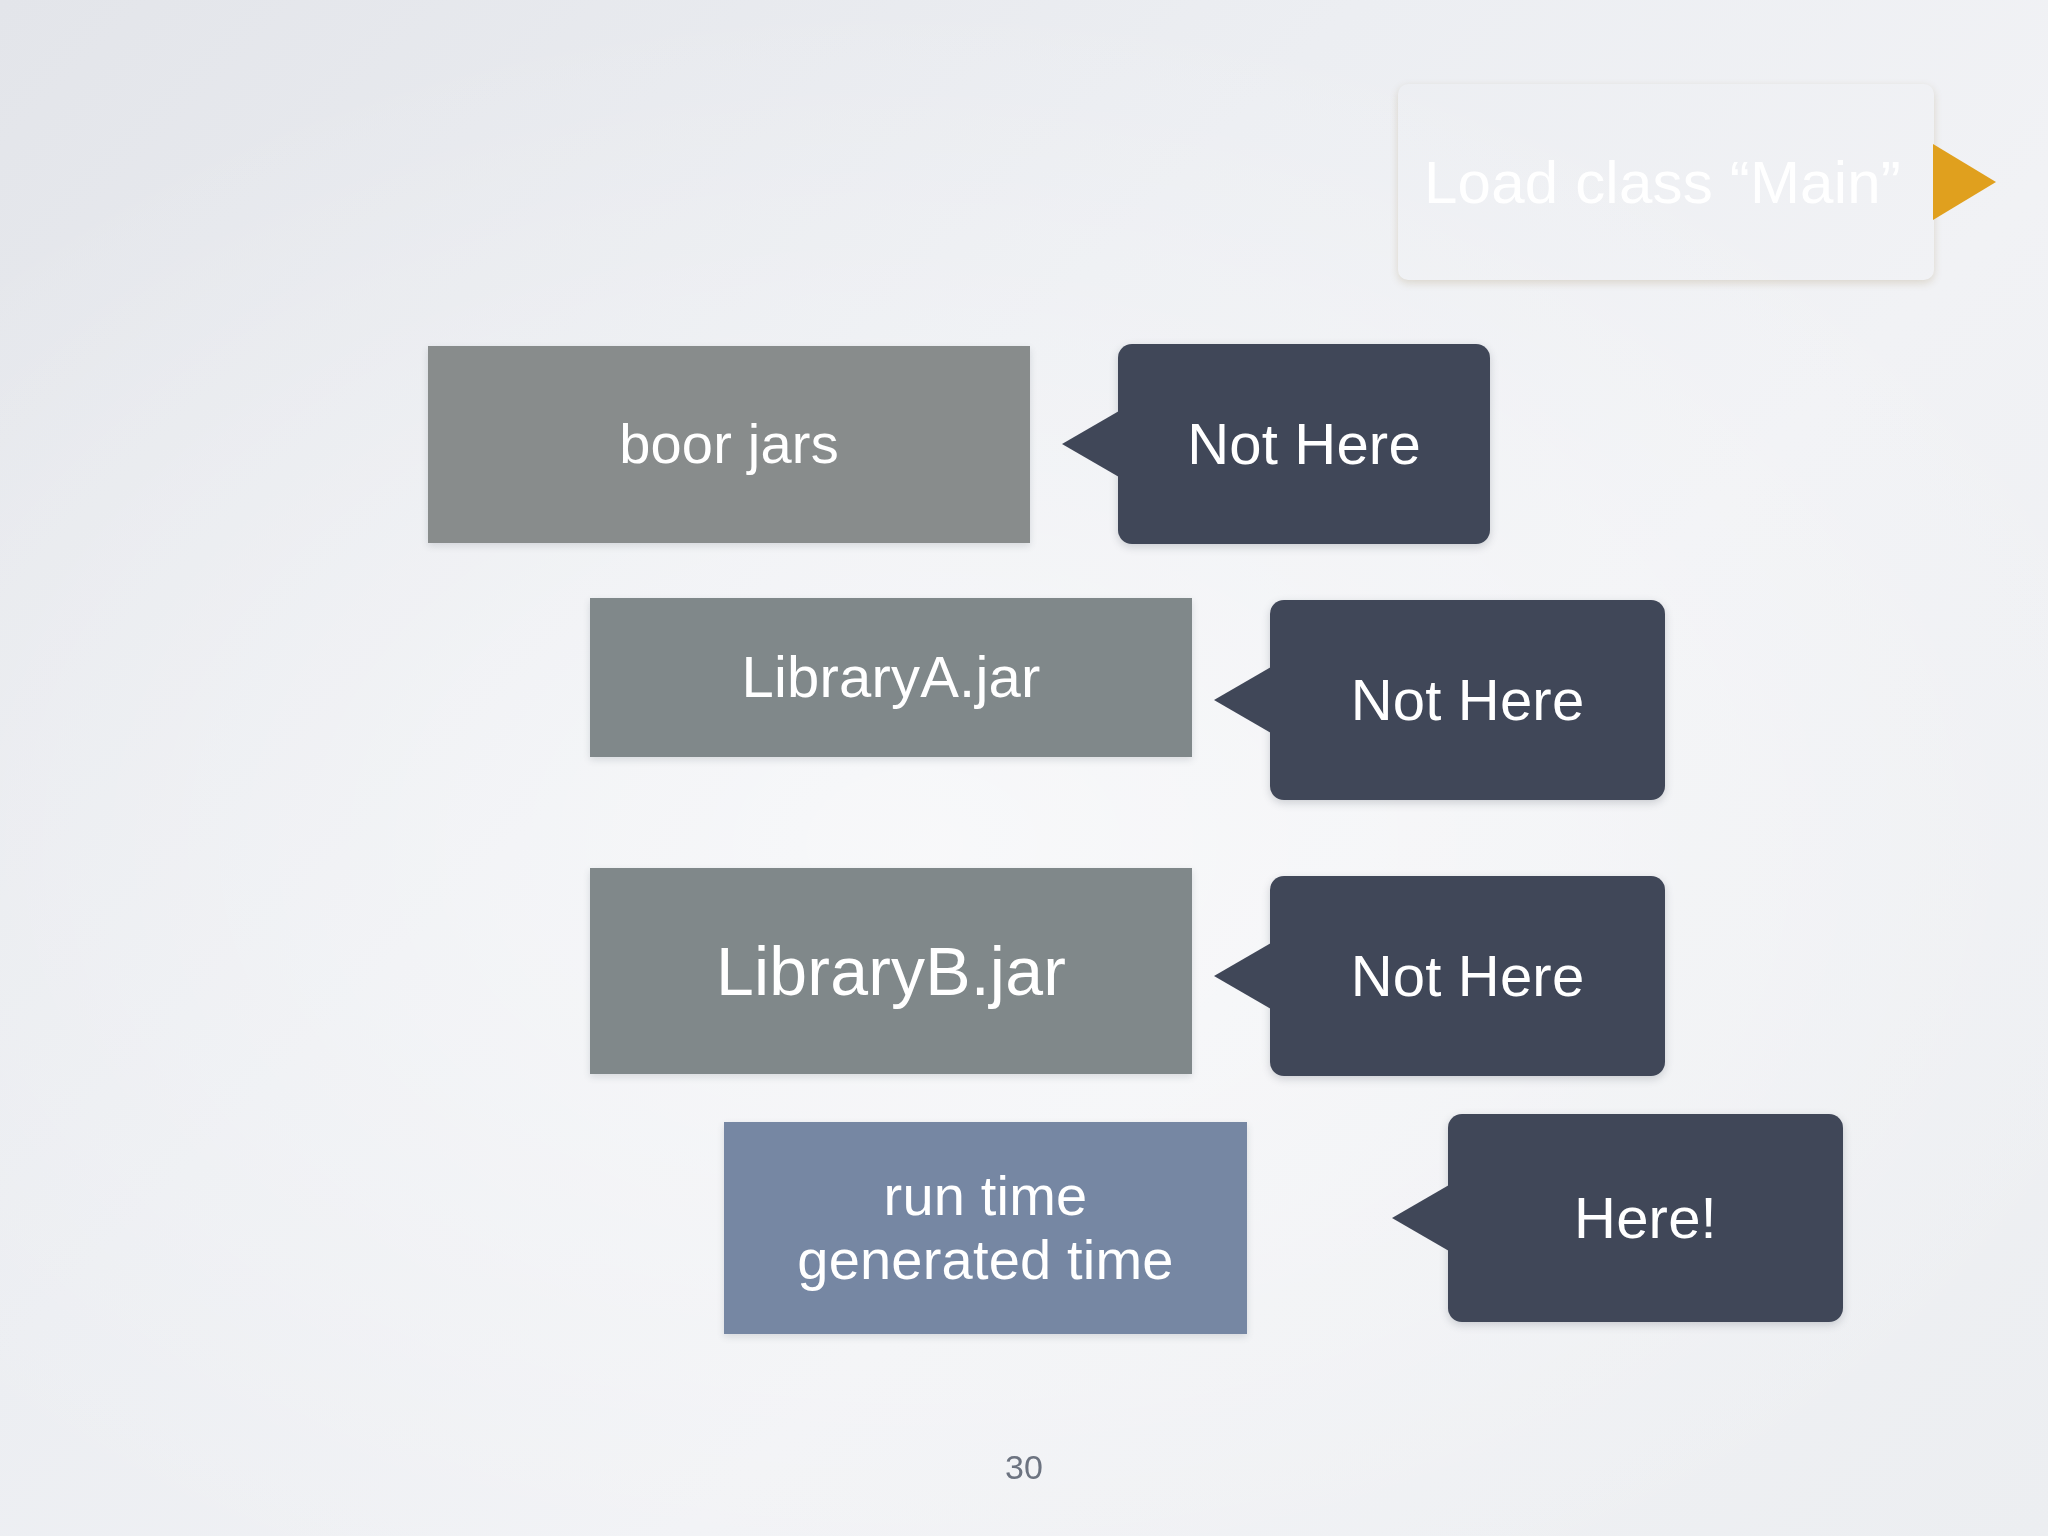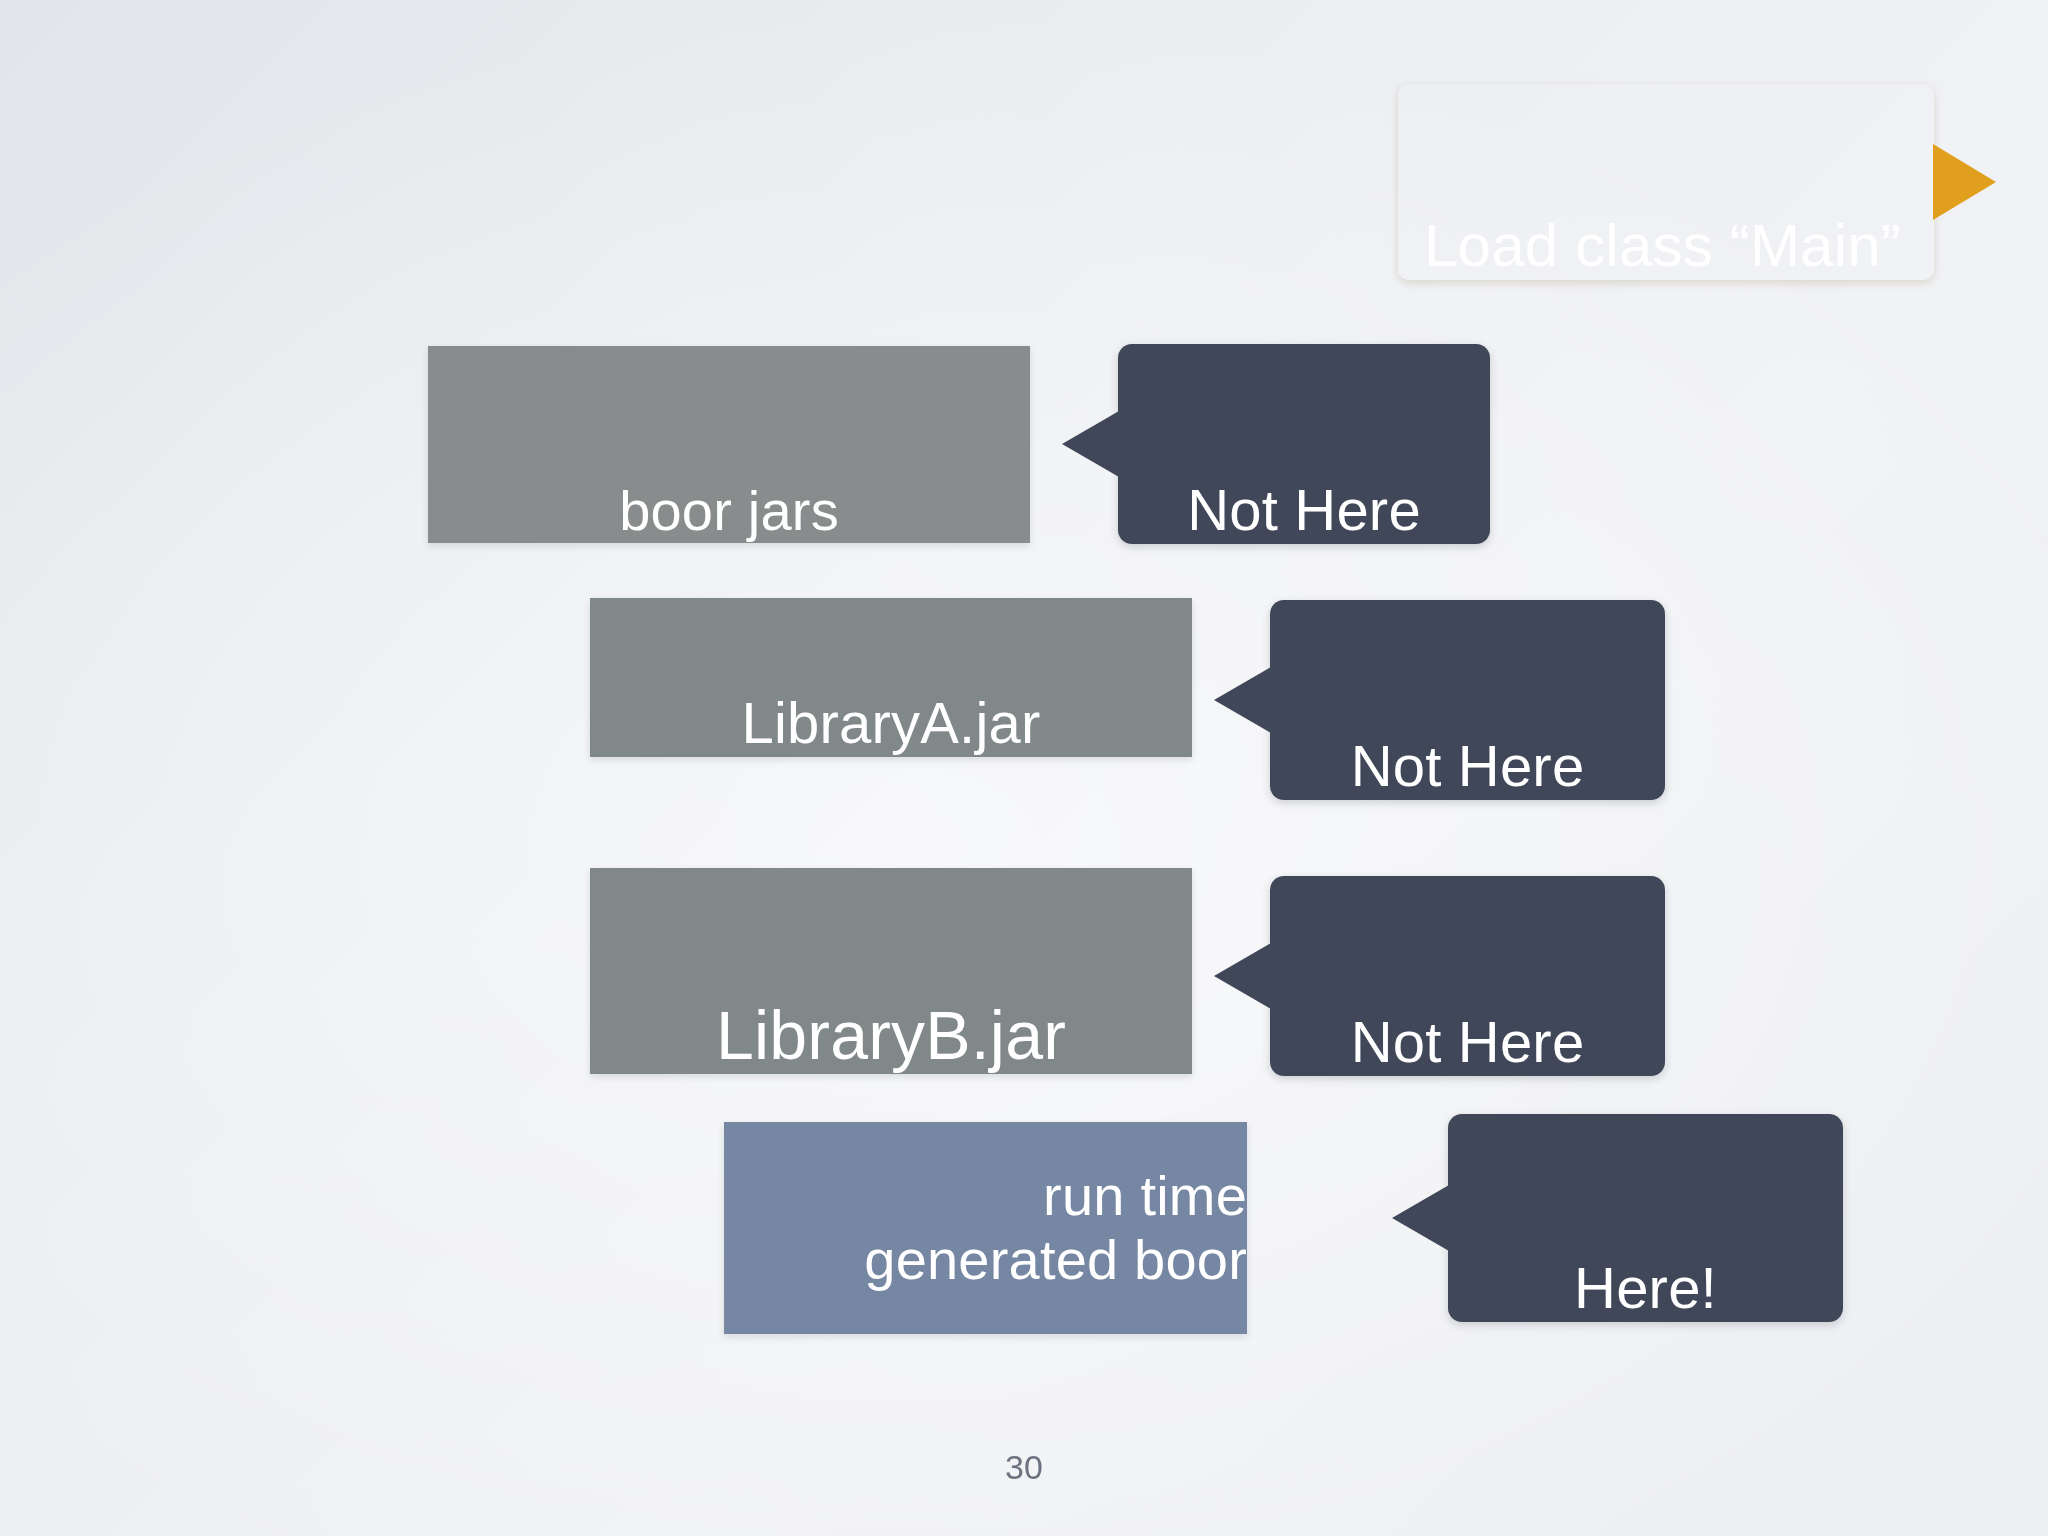--- a/index.html
+++ b/index.html
@@ -23,21 +23,21 @@
     content: "";
     position: absolute;
     inset: 0;
     background: radial-gradient(ellipse 90% 80% at 45% 55%, rgba(255,255,255,0.55) 0%, rgba(255,255,255,0.0) 70%);
     pointer-events: none;
   }
 
   .box {
     position: absolute;
     display: flex;
-    align-items: flex-end;
+    align-items: center;
     justify-content: center;
     text-align: center;
     color: #ffffff;
     font-weight: 300;
     letter-spacing: 0.2px;
     line-height: 1.15;
     box-sizing: border-box;
   }
 
   
@@ -118,21 +118,21 @@
   <div class="box artifact" style="left:590px; top:868px; width:602px; height:206px; background:#80888a; font-size:68px;">
     <span>LibraryB.jar</span>
   </div>
   <div class="box bubble" style="left:1270px; top:876px; width:395px; height:200px; background:#404758; font-size:58px;">
     <span class="tail-left"></span>
     <span>Not Here</span>
   </div>
 
   <div class="box artifact" style="left:724px; top:1122px; width:523px; height:212px; background:#7687a3; font-size:56px; flex-direction:column;">
     <span>run time</span>
-    <span>generated boor</span>
+    <span>generated time</span>
   </div>
   <div class="box bubble" style="left:1448px; top:1114px; width:395px; height:208px; background:#404758; font-size:58px;">
     <span class="tail-left"></span>
     <span>Here!</span>
   </div>
 
   <div class="page-number" style="top:1448px; font-size:34px;">30</div>
 
 </div>
 

